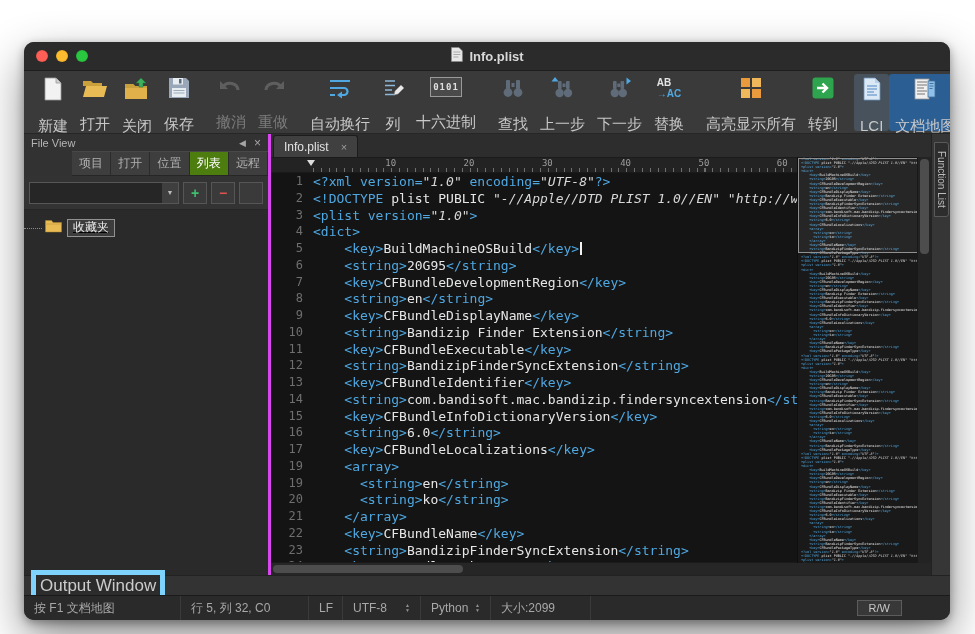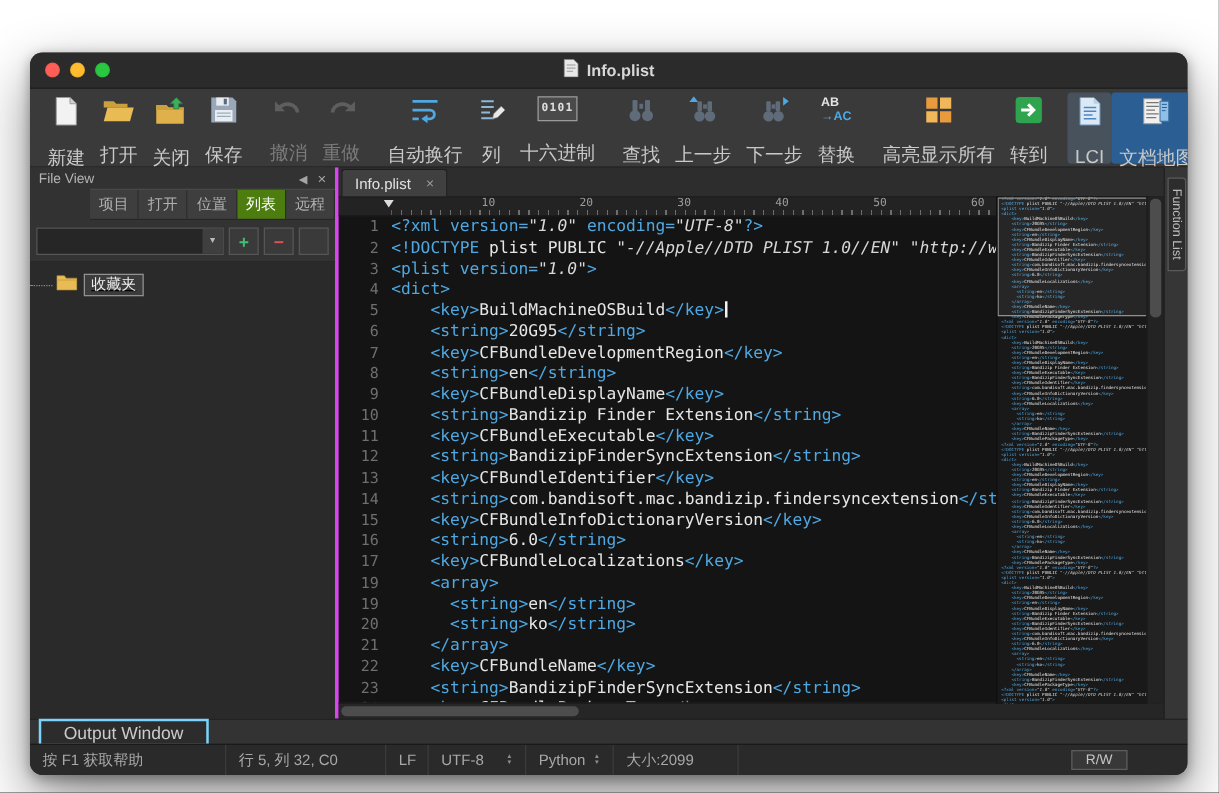--- a/index.html
+++ b/index.html
@@ -91,21 +91,21 @@
            border-left:1px solid #191919;z-index:6;}
   .vthumb{position:absolute;top:2px;left:2px;right:2px;height:95px;background:#4d4d4d;border-radius:4px;}
   
   .right-strip{width:18px;background:#363636;border-left:1px solid #222;display:flex;
            flex-direction:column;align-items:center;padding-top:8px;flex:0 0 auto;}
   .fn-tab{writing-mode:vertical-rl;font-size:10px;color:#bcbcbc;background:#2d2d2d;
            border:1px solid #5a5a5a;padding:8px 1px;border-radius:0 3px 3px 0;}
   
   .output-row{height:19px;background:#333;display:flex;align-items:center;padding-left:7px;
            border-top:1px solid #222;flex:0 0 auto;}
-  .ow-tab{font-size:14px;color:#cbcbcb;border:2px solid #7dd3fc;background:#2c2c2c;padding:1px 18px;}
+  .ow-tab{font-size:17px;color:#cbcbcb;border:5px solid #7dd3fc;background:#2c2c2c;padding:1px 4px;}
   .statusbar{height:24px;background:#2a2a2a;border-top:1px solid #1a1a1a;display:flex;
            align-items:center;font-size:12px;color:#a8a8a8;flex:0 0 auto;}
   .sb-item{padding:0 10px;display:flex;align-items:center;height:100%;border-left:1px solid #3b3b3b;
            white-space:nowrap;overflow:hidden;box-sizing:border-box;}
   .sb-help{border-left:none;width:156px;}
   .sb-caret{width:128px;}
   .sb-lf{width:34px;}
   .sb-enc{width:78px;justify-content:space-between;}
   .sb-syn{width:70px;justify-content:space-between;}
   .sb-mod{width:234px;}
@@ -532,21 +532,21 @@
     <div class="right-strip">
       <div class="fn-tab">Function List</div>
     </div>
   </div>
 
   <div class="output-row">
     <span class="ow-tab">Output Window</span>
   </div>
 
   <div class="statusbar">
-    <div class="sb-item sb-help">按 F1 获取帮助</div>
+    <div class="sb-item sb-help">按 F1 文档地图</div>
     <div class="sb-item sb-caret">行 5, 列 32, C0</div>
     <div class="sb-item sb-lf">LF</div>
     <div class="sb-item sb-enc">
       <span>UTF-8</span>
       <span class="stepper">
           <span>▲</span>
           <span>▼</span>
         </span>
     </div>
     <div class="sb-item sb-syn">

